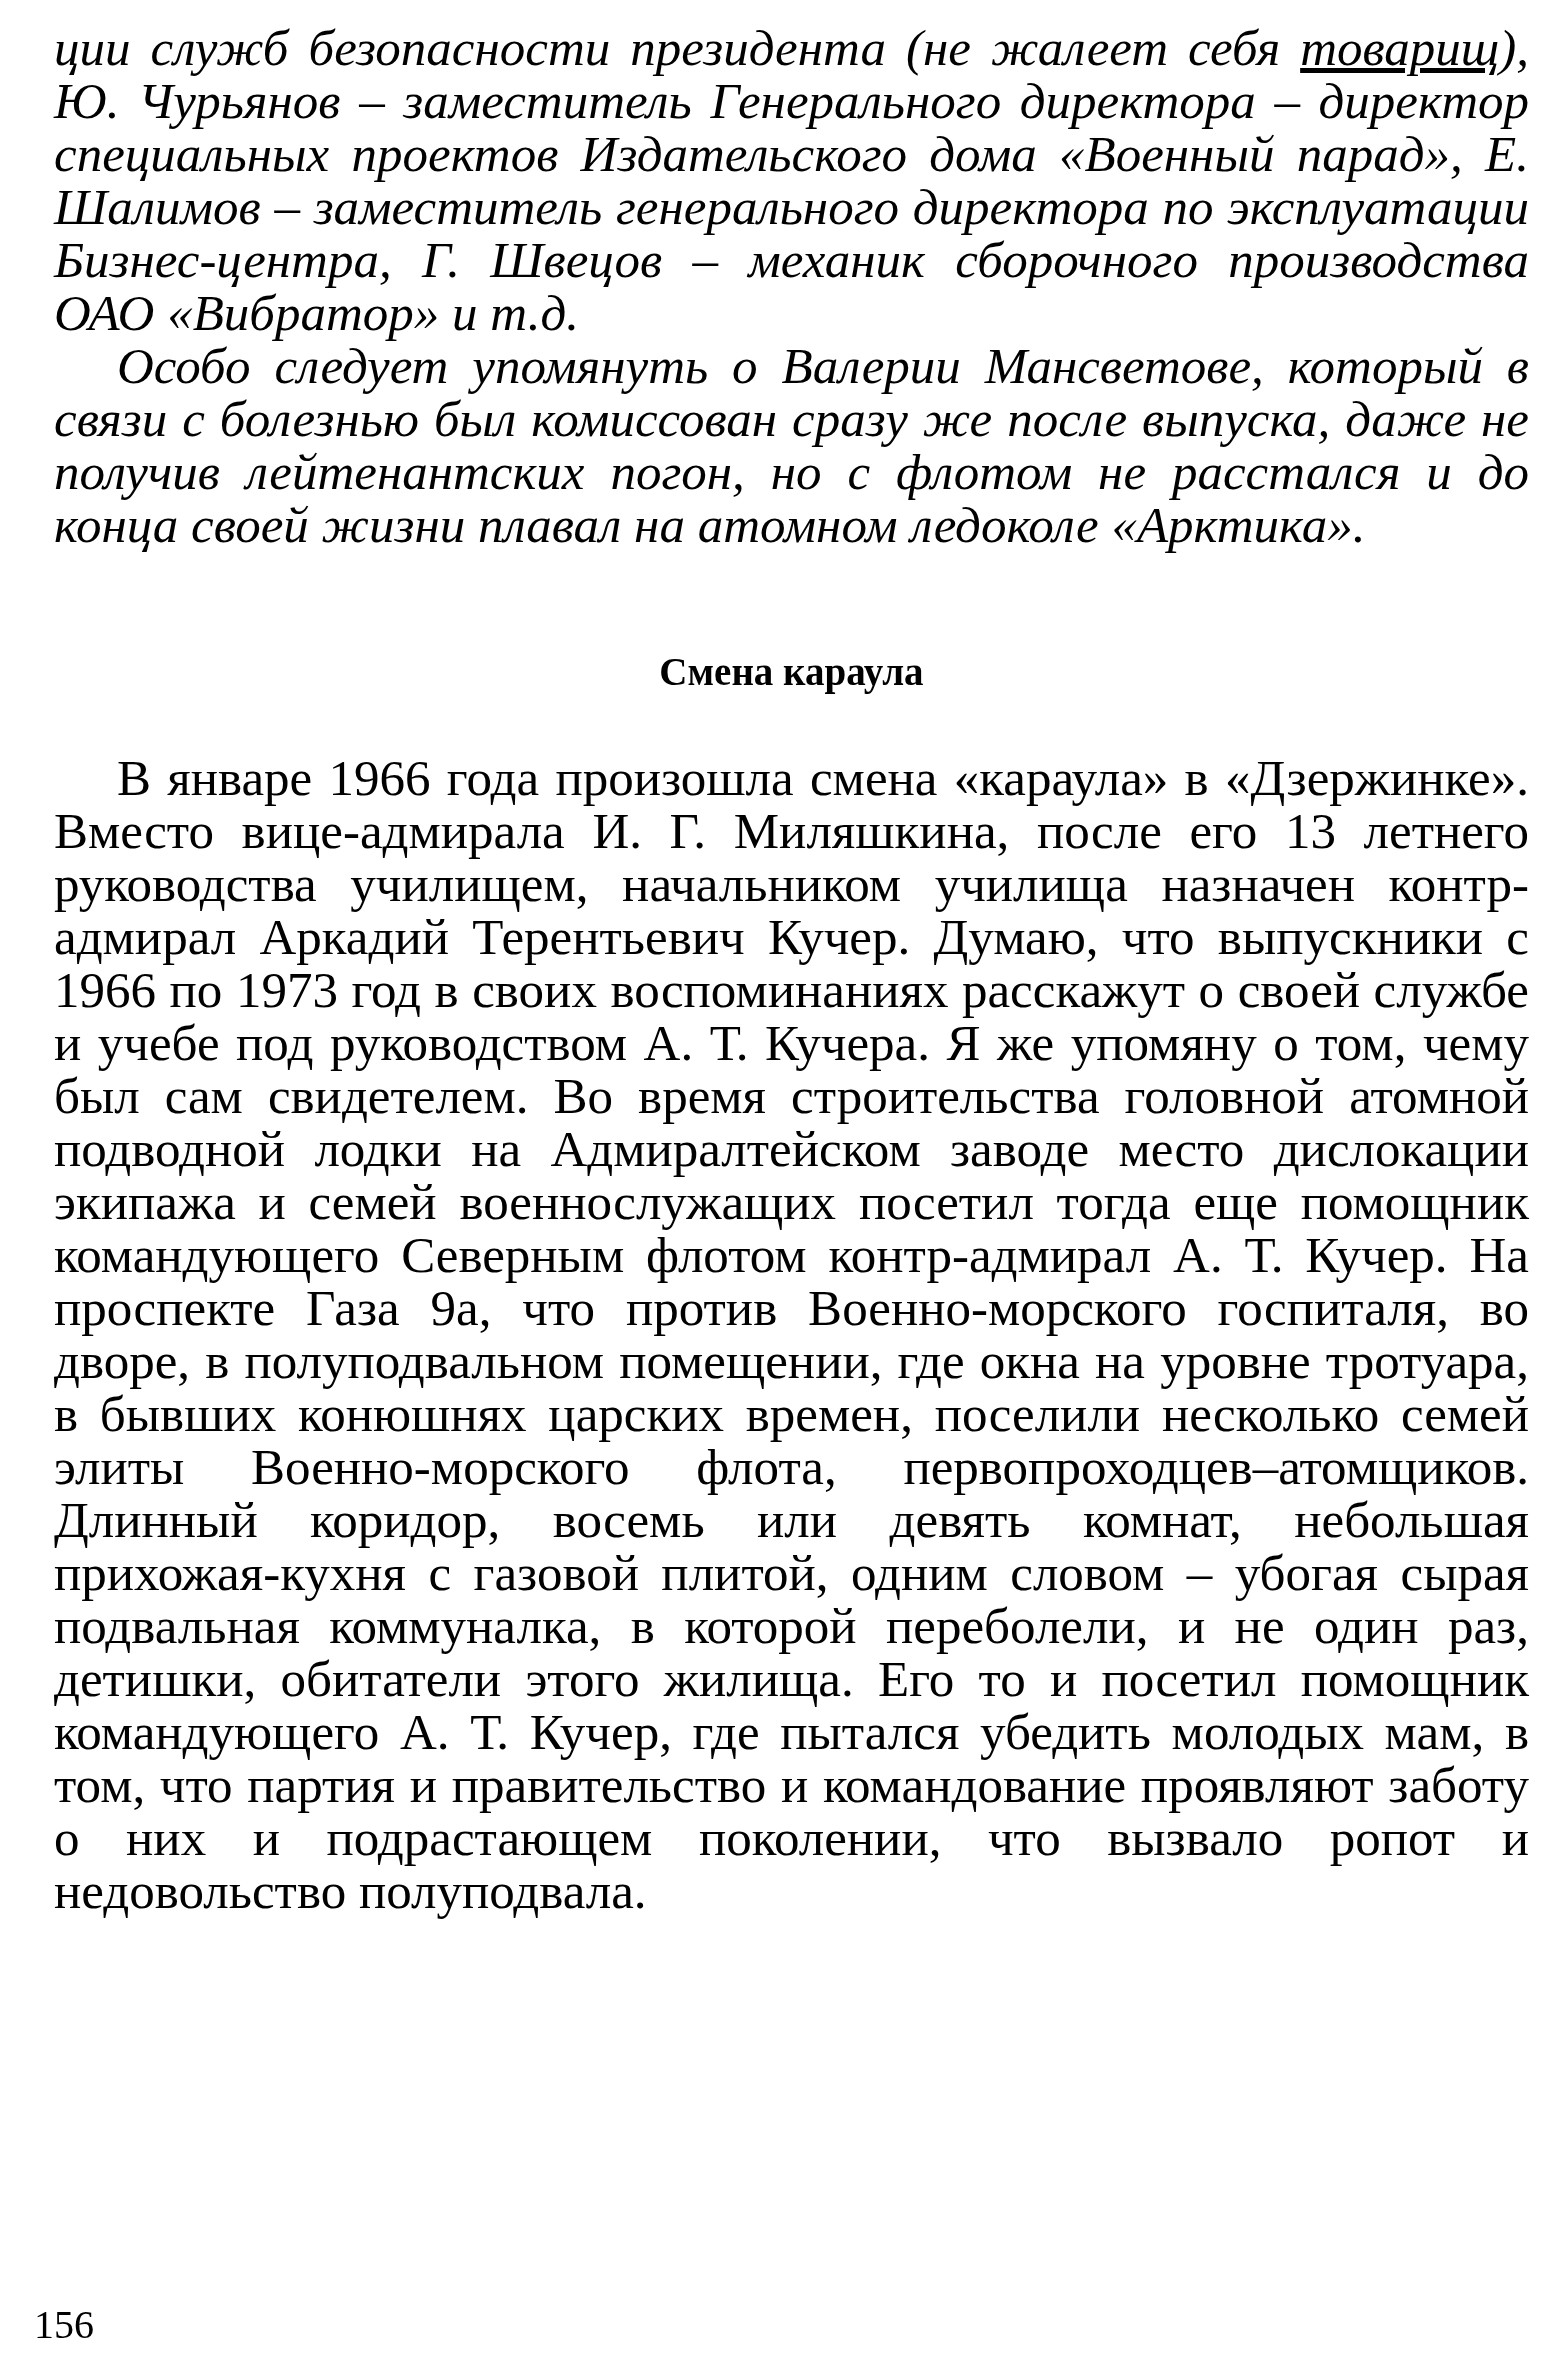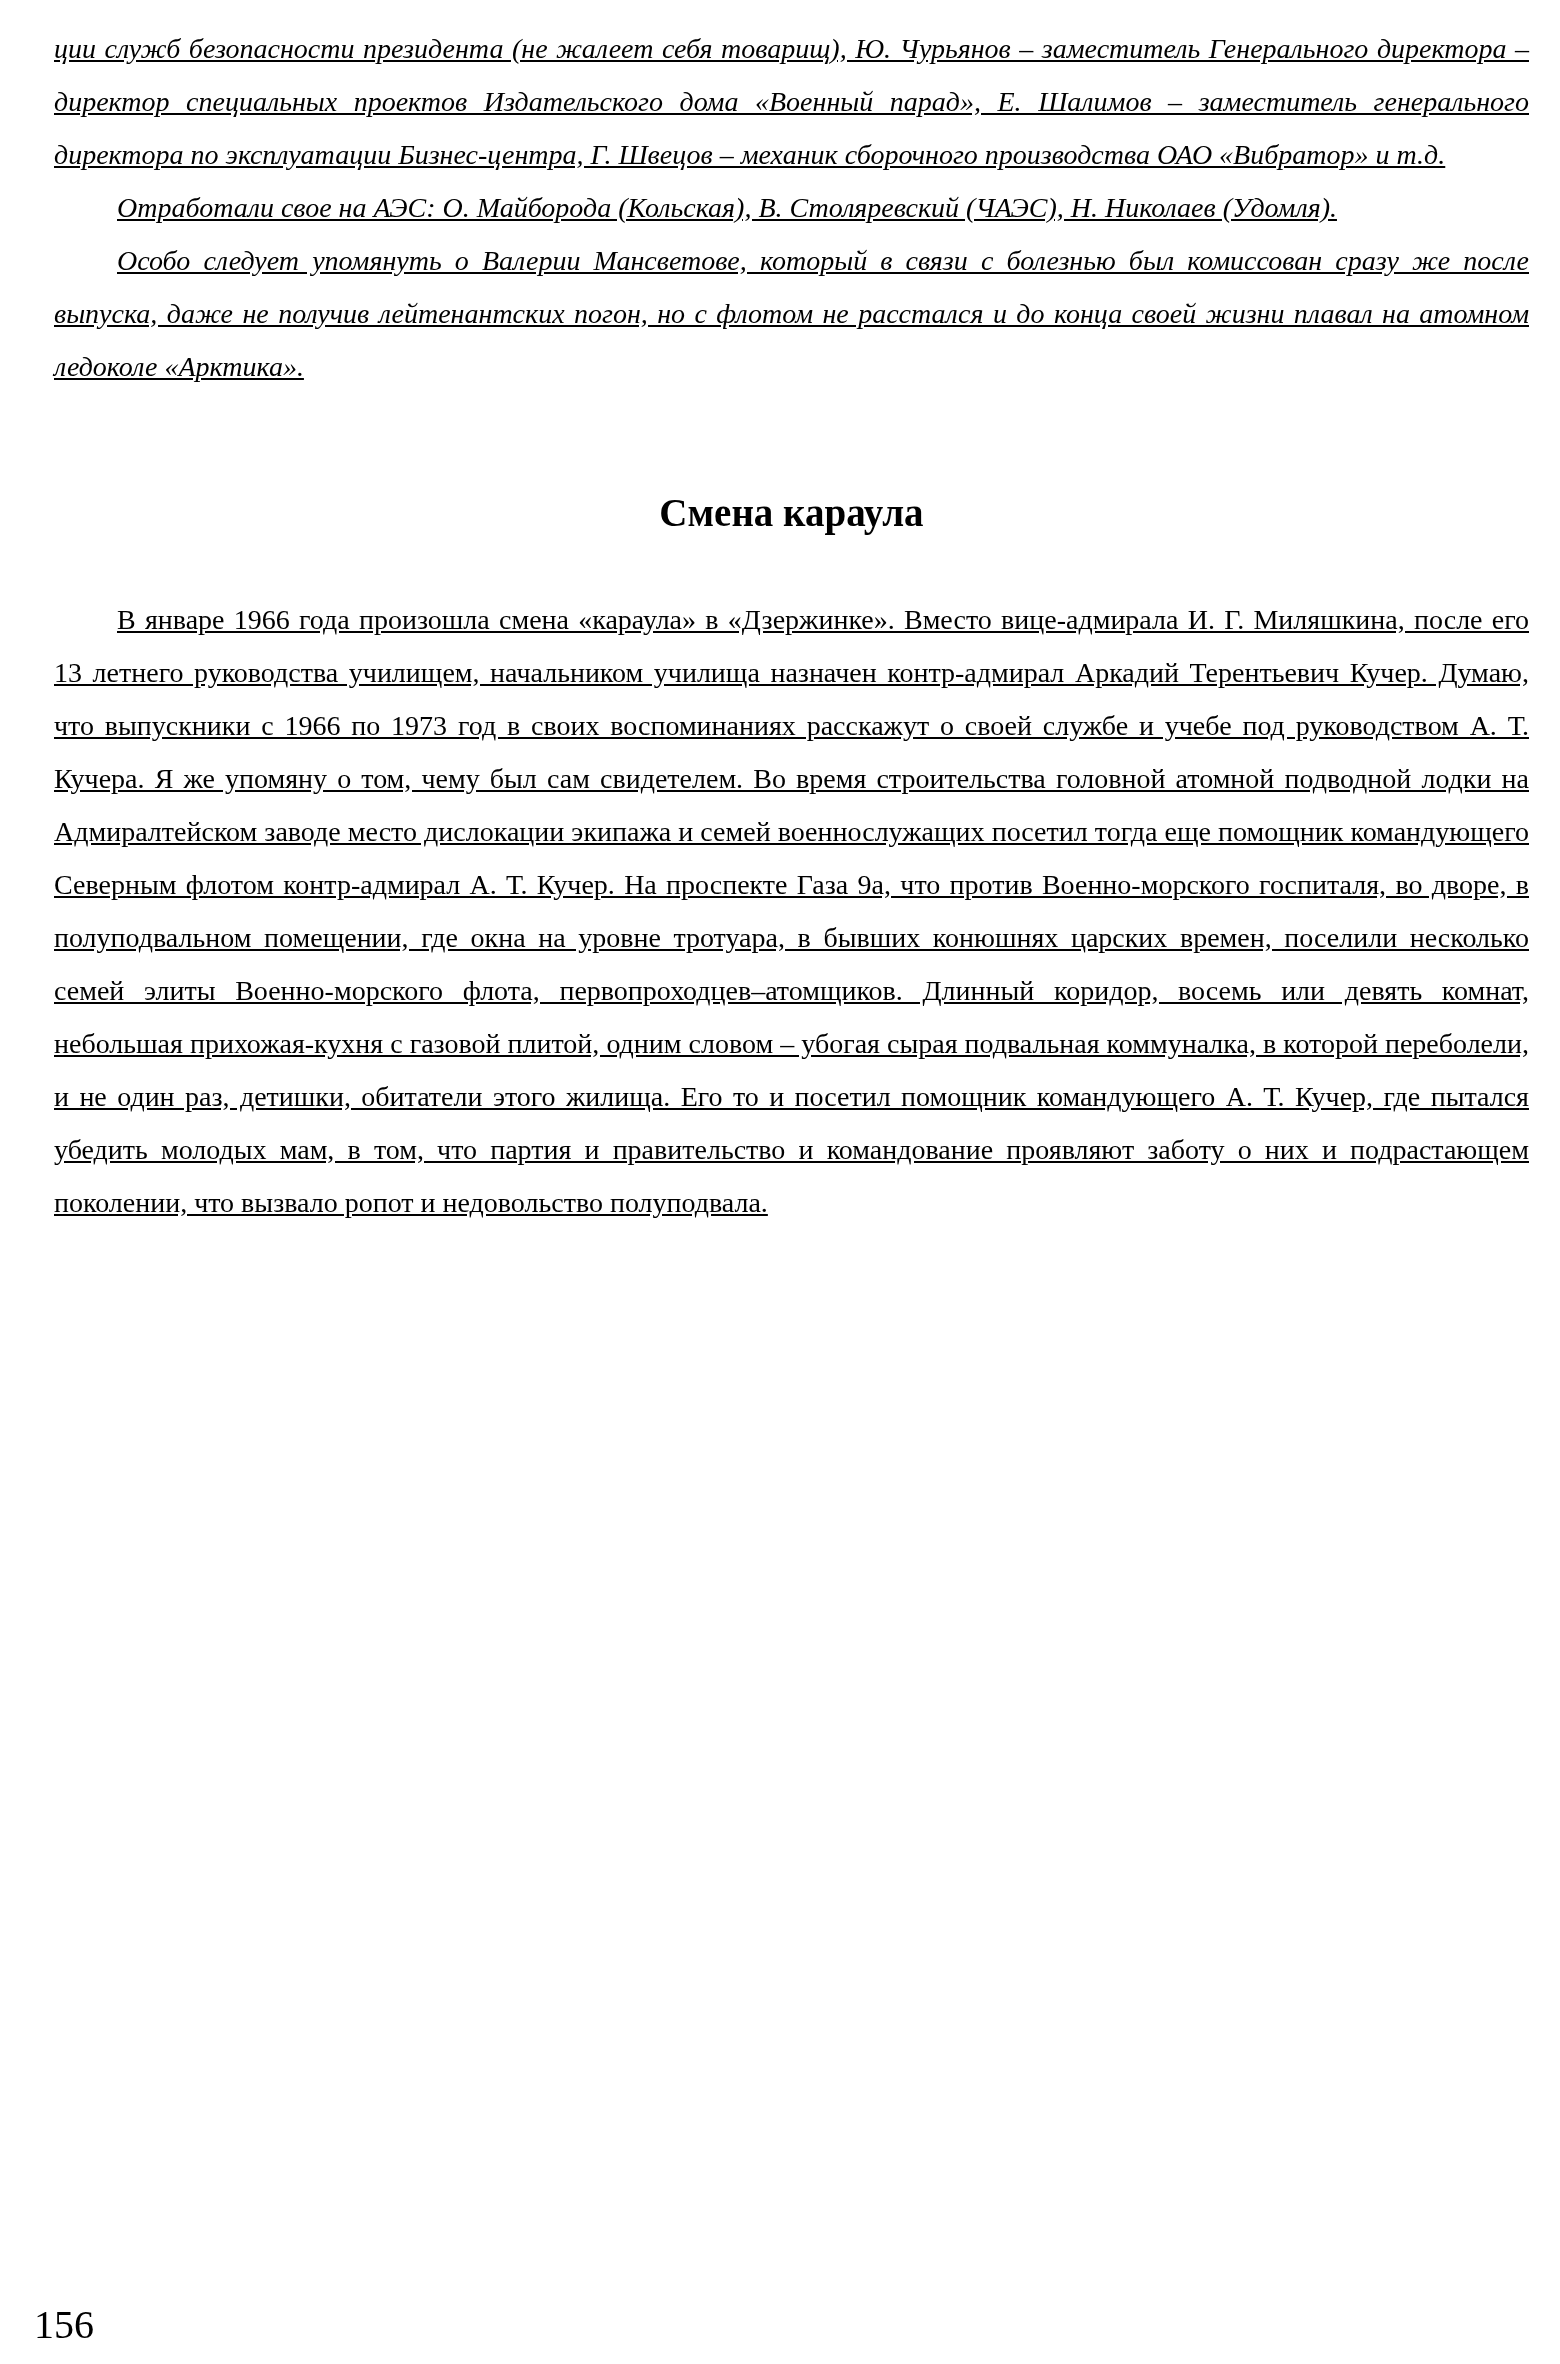--- a/index.html
+++ b/index.html
@@ -17,25 +17,24 @@
   }
   .page {
     box-sizing: border-box;
     width: 1560px;
     height: 2365px;
     padding: 21.5px 31px 0 54px;
     position: relative;
   }
   p {
     margin: 0;
-    font-size: 28px;
+    font-size: 51px;
     line-height: 53px;
     text-align: justify;
     text-indent: 63px;
-    text-decoration: underline;
   }
   p.no-indent {
     text-indent: 0;
   }
   .italic-para {
     font-style: italic;
   }
   .underlined {
     text-decoration: underline;
   }
@@ -57,21 +56,20 @@
     text-indent: 0;
   }
 </style>
 </head>
 <body>
 
 <div class="page">
 
   <p class="italic-para no-indent"><span>ции служб безопасности президента (не жалеет себя </span><span class="underlined">товарищ</span><span>), Ю. Чурьянов – заместитель Генерального директора – директор специальных проектов Издательского дома «Военный парад», Е. Шалимов – заместитель генерального директора по эксплуатации Бизнес-центра, Г. Швецов – механик сборочного производства ОАО «Вибратор» и т.д.</span></p>
 
-  <p class="italic-para">Отработали свое на АЭС: О. Майборода (Кольская), В. Столяревский (ЧАЭС), Н. Николаев (Удомля).</p>
 
   <p class="italic-para">Особо следует упомянуть о Валерии Мансветове, который в связи с болезнью был комиссован сразу же после выпуска, даже не получив лейтенантских погон, но с флотом не расстался и до конца своей жизни плавал на атомном ледоколе «Арктика».</p>
 
   <h2 class="heading">Смена караула</h2>
 
   <p>В январе 1966 года произошла смена «караула» в «Дзержинке». Вместо вице-адмирала И. Г. Миляшкина, после его 13 летнего руководства училищем, начальником училища назначен контр-адмирал Аркадий Терентьевич Кучер. Думаю, что выпускники с 1966 по 1973 год в своих воспоминаниях расскажут о своей службе и учебе под руководством А. Т. Кучера. Я же упомяну о том, чему был сам свидетелем. Во время строительства головной атомной подводной лодки на Адмиралтейском заводе место дислокации экипажа и семей военнослужащих посетил тогда еще помощник командующего Северным флотом контр-адмирал А. Т. Кучер. На проспекте Газа 9а, что против Военно-морского госпиталя, во дворе, в полуподвальном помещении, где окна на уровне тротуара, в бывших конюшнях царских времен, поселили несколько семей элиты Военно-морского флота, первопроходцев–атомщиков. Длинный коридор, восемь или девять комнат, небольшая прихожая-кухня с газовой плитой, одним словом – убогая сырая подвальная коммуналка, в которой переболели, и не один раз, детишки, обитатели этого жилища. Его то и посетил помощник командующего А. Т. Кучер, где пытался убедить молодых мам, в том, что партия и правительство и командование проявляют заботу о них и подрастающем поколении, что вызвало ропот и недовольство полуподвала.</p>
 
 
   <div class="page-number">156</div>
 

